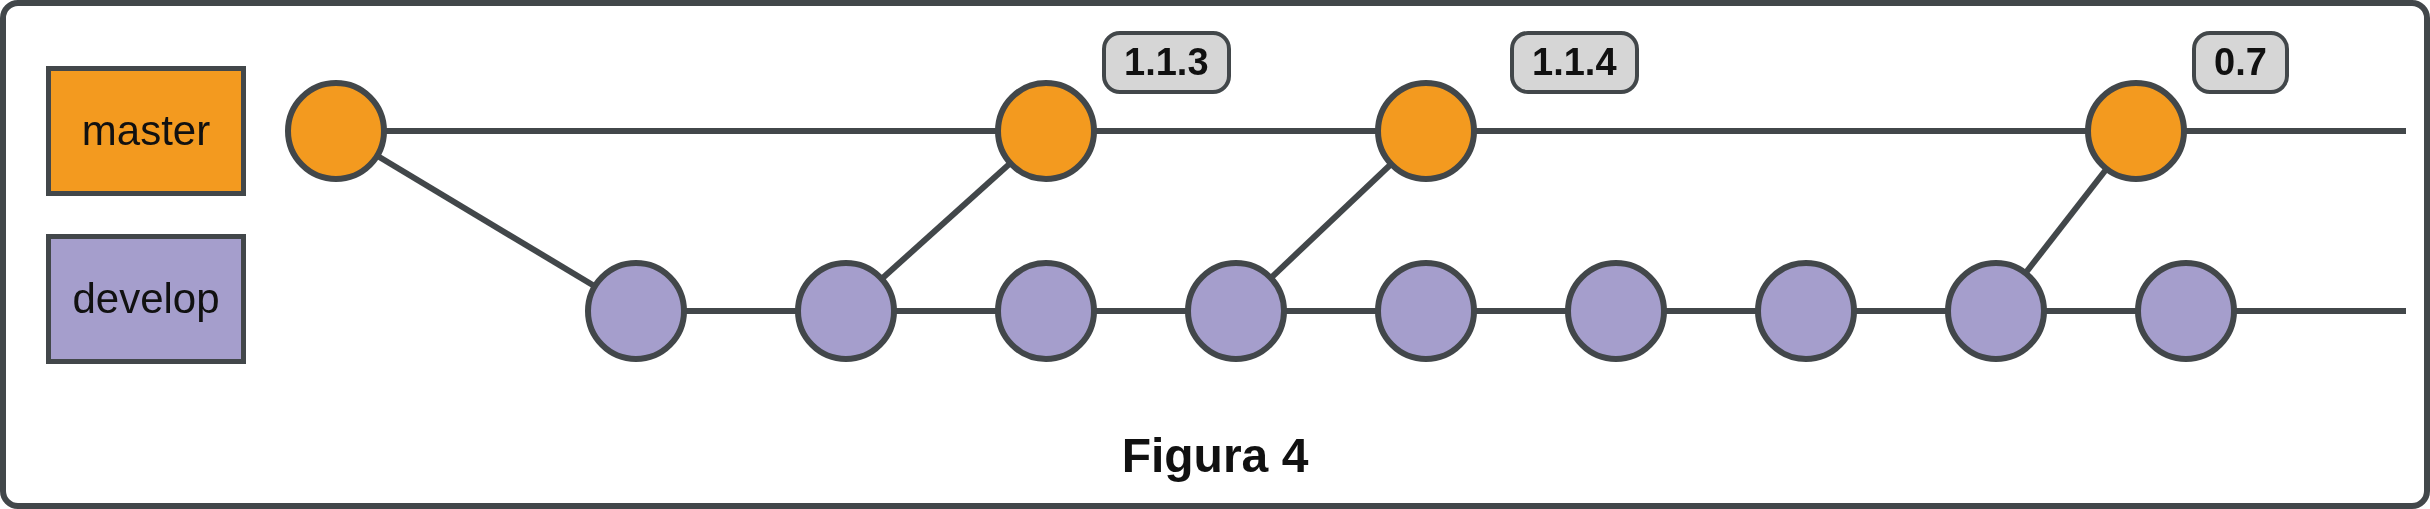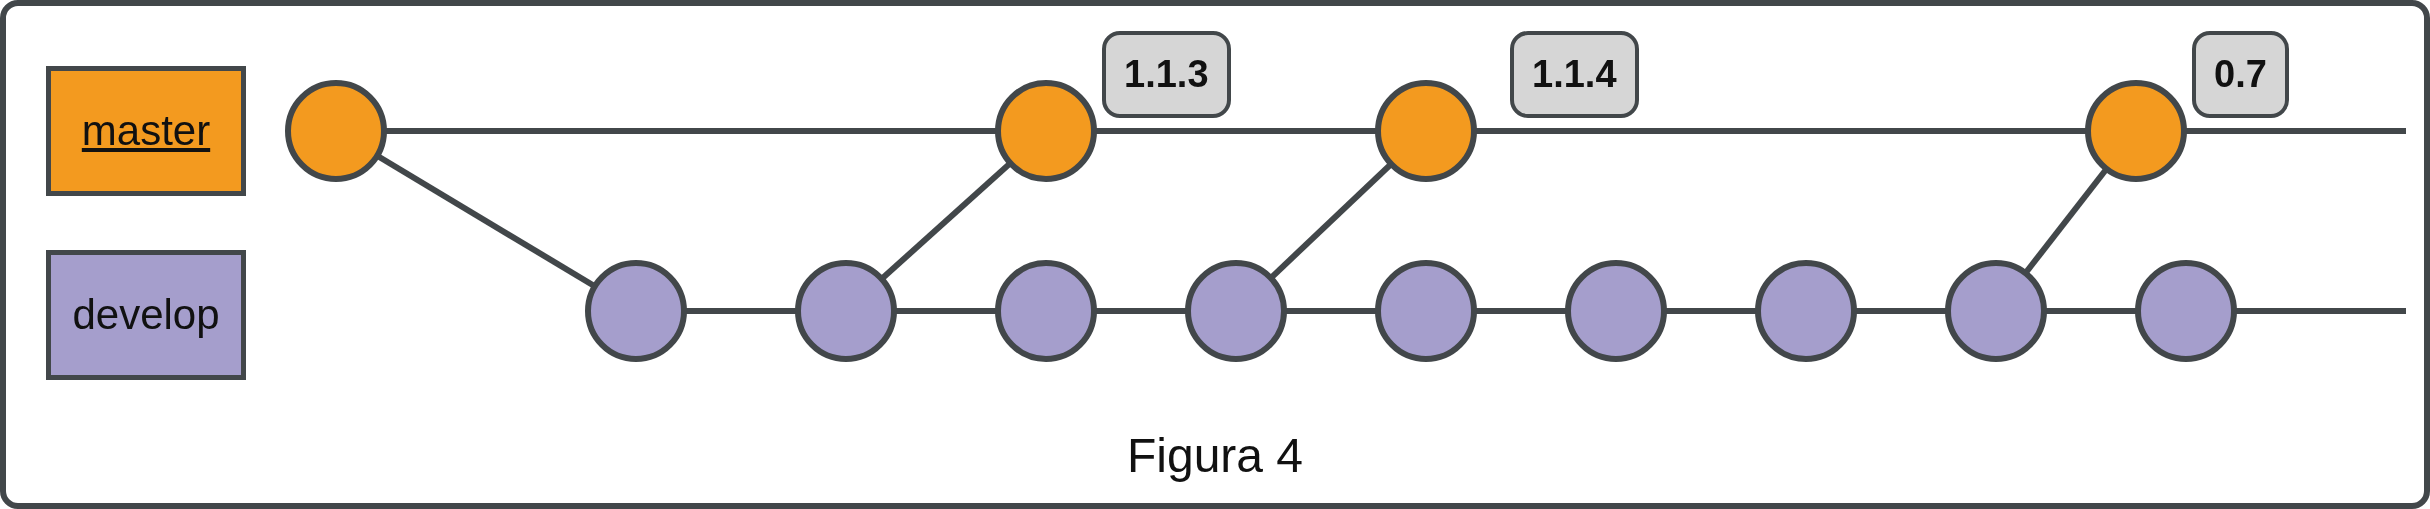--- a/index.html
+++ b/index.html
@@ -24,37 +24,37 @@
     width: 200px;
     height: 130px;
     border: 5px solid #42474a;
     display: flex;
     align-items: center;
     justify-content: center;
     font-size: 42px;
     font-weight: 500;
     color: #111;
   }
-  .branch-master  { background: #f39a1f; top: 60px;  left: 40px; text-decoration: underline; }
-  .branch-develop { background: #a59ecc; top: 244px; left: 40px; }
+  .branch-master  { background: #f39a1f; top: 60px;  left: 40px; }
+  .branch-develop { background: #a59ecc; top: 228px; left: 40px; }
   .caption {
     position: absolute;
     left: 0; right: 0;
     bottom: 20px;
     text-align: center;
     font-size: 48px;
-    font-weight: 400;
+    font-weight: 700;
     color: #111;
   }
   .tag-pill {
     position: absolute;
     background: #d6d6d6;
     border: 4px solid #42474a;
     border-radius: 18px;
-    padding: 18px 18px;
+    padding: 6px 18px;
     font-size: 38px;
     font-weight: 600;
     color: #111;
     white-space: nowrap;
   }
 </style>
 </head>
 <body>
 
 <div class="figure-frame">

